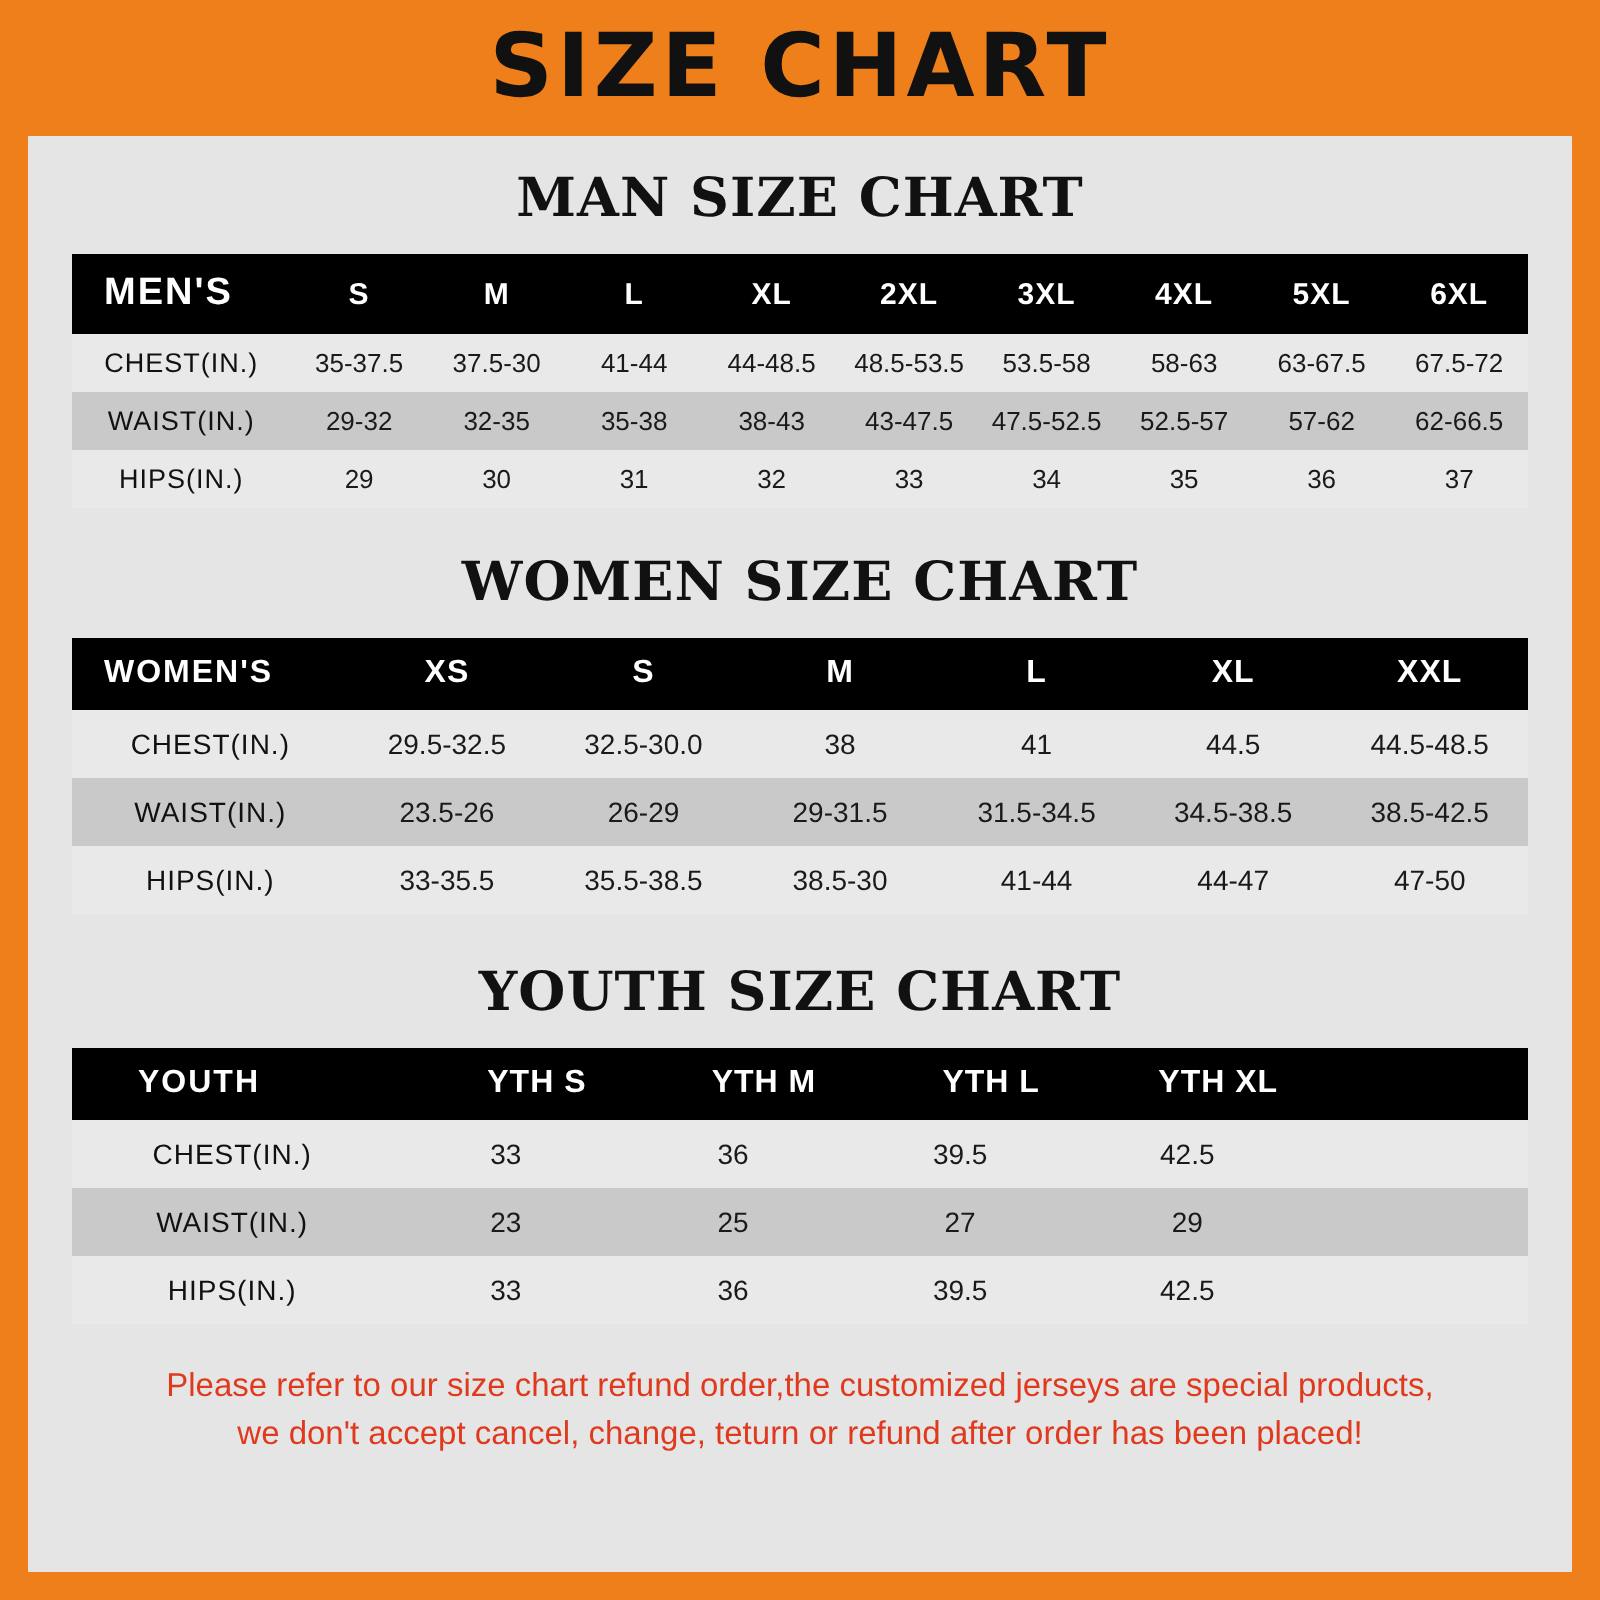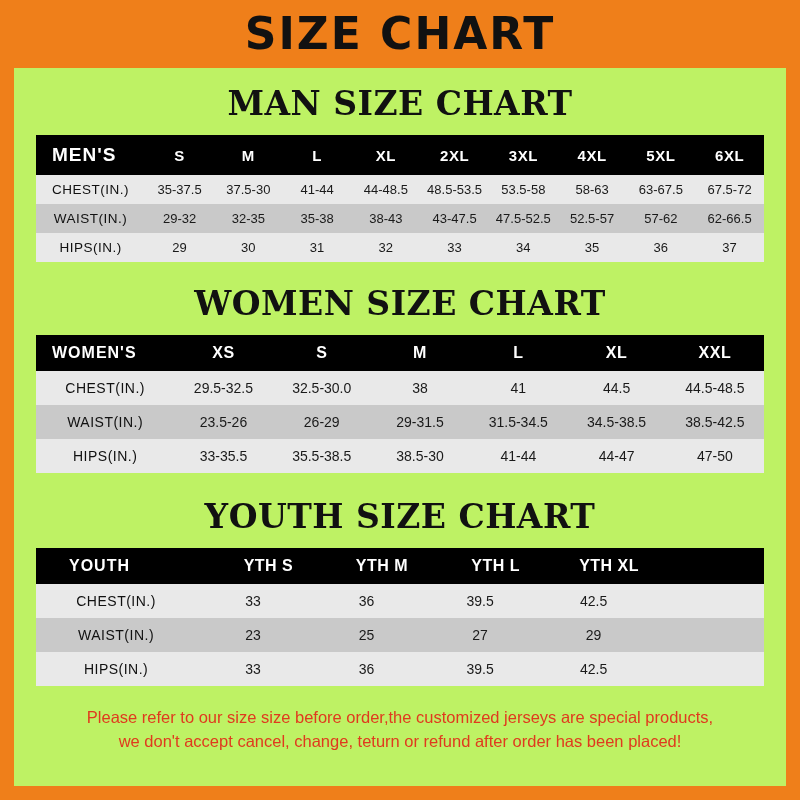--- a/index.html
+++ b/index.html
@@ -13,21 +13,21 @@
     font-family: "Liberation Sans", sans-serif;
     overflow: hidden;
   }
   .page {
     position: relative;
     width: 800px;
     height: 800px;
     box-sizing: border-box;
     border-left: 14px solid #ef7f1a;
     border-right: 14px solid #ef7f1a;
-    background: #bef264;
+    background: #e5e5e5;
   }
   .header-band {
     background: #ef7f1a;
     height: 68px;
     display: flex;
     align-items: center;
     justify-content: center;
     margin: 0 -14px;
   }
   .header-title {
@@ -38,21 +38,21 @@
     color: #111111;
     line-height: 1;
   }
   .section {
     padding: 0 22px;
   }
   .section-title {
     text-align: center;
     font-family: "DejaVu Serif", serif;
     font-weight: bold;
-    font-size: 33px;
+    font-size: 27px;
     color: #111111;
     letter-spacing: 0.5px;
   }
   .man-title { margin: 16px 0 12px; }
   .women-title { margin: 22px 0 12px; text-align: center; }
   .youth-title { margin: 24px 0 12px; }
 
   table.size-table {
     width: 100%;
     border-collapse: collapse;
@@ -303,18 +303,18 @@
           <td>36</td>
           <td>39.5</td>
           <td>42.5</td>
           <td></td>
         </tr>
       </tbody>
     </table>
   </div>
 
   <div class="footer-note">
-    <div>Please refer to our size size before order,the customized jerseys are special products,</div>
+    <div>Please refer to our size chart refund order,the customized jerseys are special products,</div>
     <div>we don't accept cancel, change, teturn or refund after order has been placed!</div>
   </div>
 
   <div class="bottom-band"></div>
 </div>
 
 </body></html>

